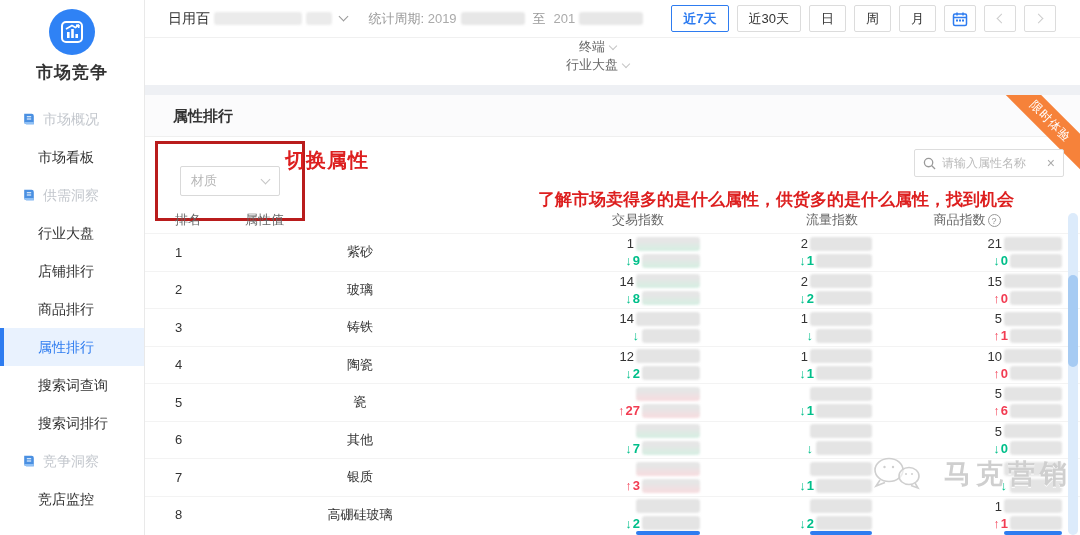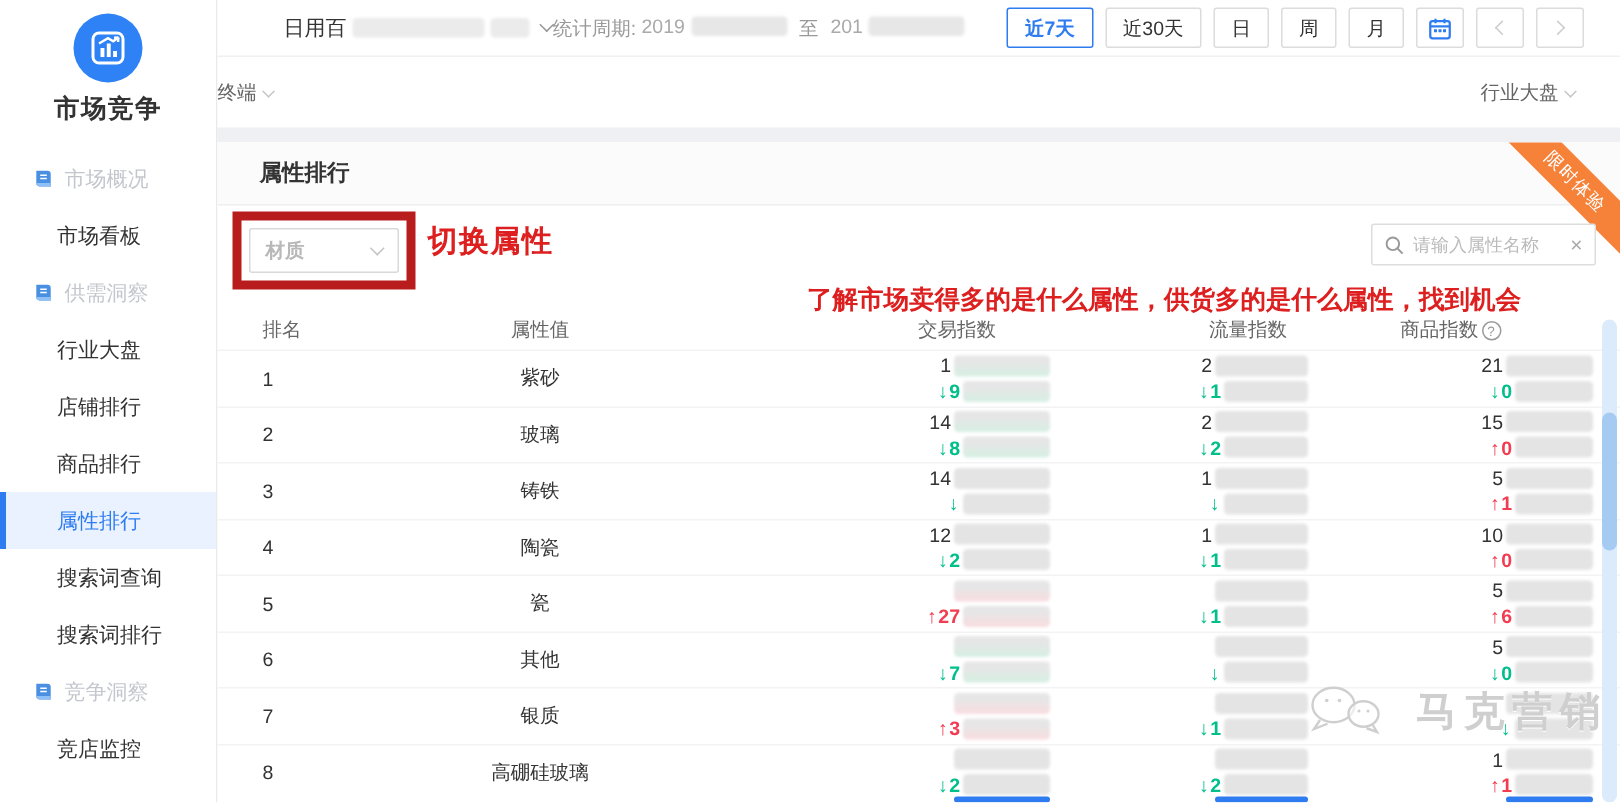--- a/index.html
+++ b/index.html
@@ -14,61 +14,61 @@
   .app-title { font-size:17px; font-weight:bold; color:#333; margin-top:6px; letter-spacing:1px; }
   .side-item { height:38px; line-height:38px; font-size:14px; color:#333; padding-left:38px; cursor:pointer; position:relative; }
   .side-item.section { color:#c3c7cd; padding-left:22px; display:flex; align-items:center; }
   .side-item.section .sicon { margin-right:7px; display:inline-flex; }
   .side-item.active { background:#e9f2fe; color:#2e7cf0; }
   .side-item.active::before { content:""; position:absolute; left:0; top:0; width:4px; height:38px; background:#2e7cf0; }
 
   
   .main { flex:1; display:flex; flex-direction:column; position:relative; }
   .topbar1 { height:38px; background:#fff; border-bottom:1px solid #f0f0f0; display:flex; align-items:center; }
-  .cat-select { margin-left:44px; font-size:14px; color:#333; display:flex; align-items:center; cursor:pointer; }
+  .cat-select { margin-left:23px; font-size:14px; color:#333; display:flex; align-items:center; cursor:pointer; }
   .blurblock { display:inline-block; height:13px; background:#ebebeb; border-radius:3px; filter:blur(1px); margin-left:4px; }
   .w88{width:88px;} .w26{width:26px;} .w64{width:64px; background:#e7e7e7;}
   .caret { display:inline-block; width:7px; height:7px; border-right:1.3px solid #999; border-bottom:1.3px solid #999; transform:rotate(45deg); margin-left:8px; margin-top:-4px; }
-  .period { margin-left:auto; display:flex; align-items:flex-start; font-size:13px; color:#999; }
+  .period { margin-left:auto; display:flex; align-items:center; font-size:13px; color:#999; }
   .period .pjoin { margin:0 8px; color:#999; }
   .period .pdate { display:flex; align-items:center; color:#aaa; }
   .range-group { display:flex; margin-left:28px; }
   .range-btn { height:27px; padding:0 11px; background:#fff; border:1px solid #dcdcdc; border-radius:2px; margin-right:8px; font-size:13px; color:#333; cursor:pointer; font-family:inherit; }
   .range-btn.active { border:1px solid #2e7cf0; color:#2e7cf0; font-weight:bold; }
   .icon-btn { height:27px; width:32px; background:#fff; border:1px solid #dcdcdc; border-radius:2px; margin-right:8px; cursor:pointer; display:inline-flex; align-items:center; justify-content:center; }
   .icon-btn .caret { margin:0; border-color:#ccc; }
   .caret.cleft { transform:rotate(135deg); margin-left:3px; }
   .caret.cright { transform:rotate(-45deg); margin-right:3px; }
   .icon-btn:last-child { margin-right:24px; }
 
-  .topbar2 { height:47px; background:#fff; display:flex; align-items:center; justify-content:space-between; }
+  .topbar2 { height:47px; background:#fff; display:flex; align-items:center; justify-content:flex-start;flex-direction:column; }
   .dd { font-size:13px; color:#666; margin-right:30px; display:flex; align-items:center; cursor:pointer; }
   .dd .caret { width:6px; height:6px; border-color:#c5c5c5; margin-left:5px; margin-top:-2px; }
   .gapstrip { height:10px; background:#eef0f4; }
 
   
   .panel { position:relative; flex:1; background:#fff; overflow:hidden; }
   .panel-header { height:42px; line-height:42px; background:#fbfbfc; border-bottom:1px solid #efefef; font-size:15px; font-weight:bold; color:#333; padding-left:28px; }
   .ribbon { position:absolute; top:14px; right:-30px; width:120px; transform:rotate(45deg); background:#f6823a; color:#fff; font-size:12px; text-align:center; padding:4px 0; letter-spacing:1px; }
-  .redbox { position:absolute; left:10px; top:46px; border:6px solid #b91c1c; padding:5px;font-weight:bold; }
+  .redbox { position:absolute; left:10px; top:46px; border:3px solid #b91c1c; padding:22px; }
   .attr-select { width:100px; height:30px; border:1px solid #d9d9d9; border-radius:2px; display:flex; align-items:center; padding:0 10px; font-size:13px; color:#b8b8b8; cursor:pointer; background:#fff; }
   .attr-select .caret { margin-left:auto; border-color:#c5c5c5; }
   .switch-note { position:absolute; left:140px; top:52px; font-size:20px; font-weight:bold; color:#dd1f1f; letter-spacing:1px; }
   .searchbox { position:absolute; right:16px; top:54px; width:150px; height:28px; border:1px solid #ddd; border-radius:2px; display:flex; align-items:center; padding:0 8px; background:#fff; }
   .searchbox input { border:none; outline:none; flex:1; font-size:12px; color:#333; min-width:0; margin-left:6px; font-family:inherit; }
   .searchbox input::placeholder { color:#bbb; }
   .clear-x { color:#aaa; font-size:14px; cursor:pointer; line-height:1; }
   .insight-note { position:absolute; top:93px; right:66px; font-size:17px; font-weight:bold; color:#dd1f1f; }
 
   
   .table { position:absolute; top:112px; left:0; right:0; }
   .thead { display:flex; height:26px; align-items:center; font-size:13px; color:#666; }
   .trow { display:flex; height:37.5px; align-items:center; border-top:1px solid #f3f3f3; }
   .col-rank { width:100px; padding-left:30px; }
-  .col-attr { width:230px; text-align:center; }
+  .col-attr { width:230px; text-align:left; }
   .col-trade { width:225px; }
   .col-flow { width:172px; }
   .col-goods { width:190px; }
   .thead .col-trade { text-align:right; padding-right:36px; }
   .thead .col-flow { text-align:right; padding-right:14px; }
   .thead .col-goods { text-align:right; display:flex; align-items:center; justify-content:center; }
   .qcircle { display:inline-block; width:13px; height:13px; border:1px solid #999; border-radius:50%; font-size:9px; line-height:12px; text-align:center; color:#999; margin-left:2px; }
   .trow .cell-rank { width:100px; padding-left:30px; font-size:13px; color:#333; }
   .trow .cell-attr { width:230px; text-align:center; font-size:13px; color:#333; }
   .numcell { display:flex; flex-direction:column; align-items:flex-end; justify-content:center; gap:2px; }

